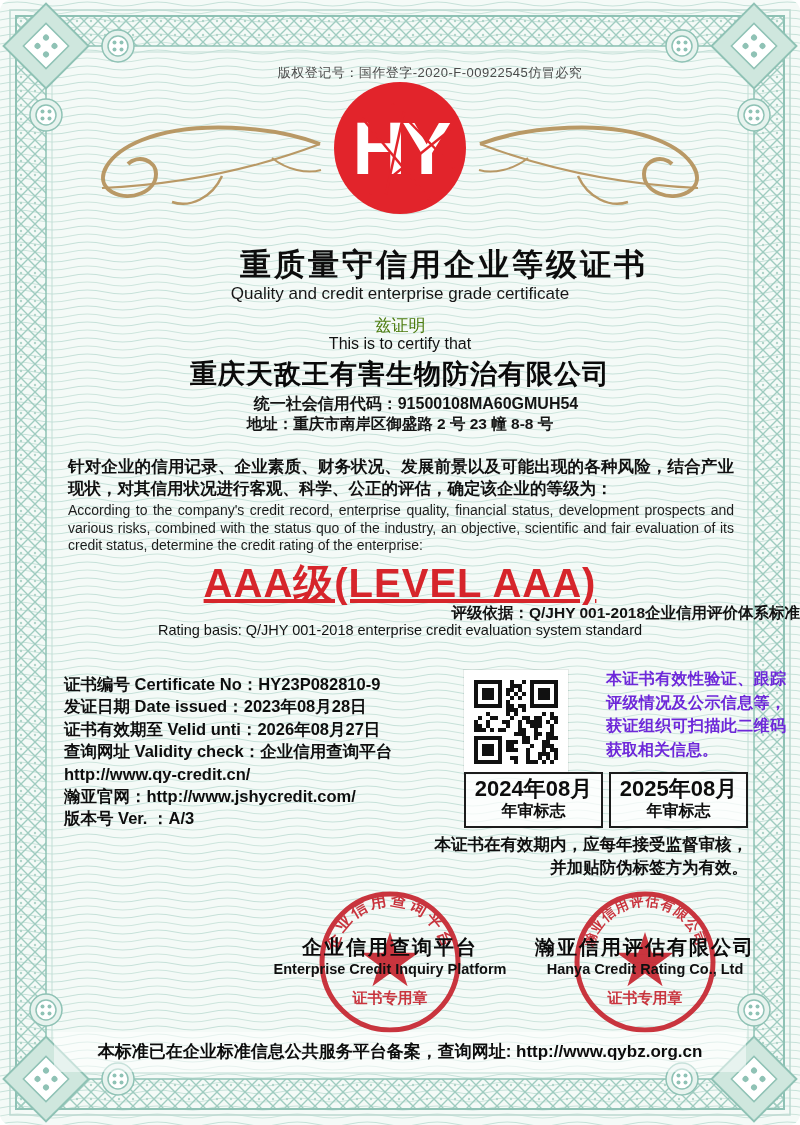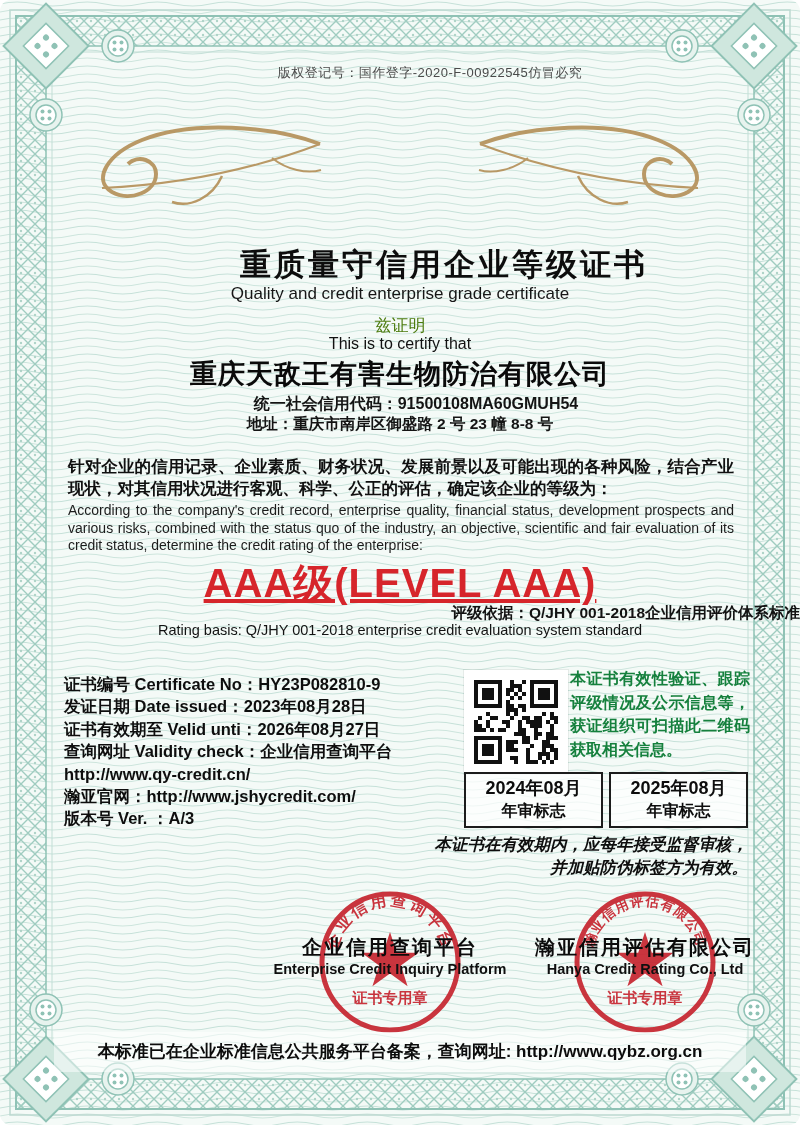--- a/index.html
+++ b/index.html
@@ -24,26 +24,26 @@
   .company-addr{top:414px;font-size:15.5px;font-weight:600;color:#141414;}
   .para{left:68px;width:666px;text-align:justify;}
   .para-zh{top:456px;font-size:16.5px;line-height:21.5px;font-weight:600;color:#101010;}
   .para-en{top:502px;font-size:14px;line-height:17.5px;color:#1c1c1c;}
   .grade{top:556px;font-size:40px;font-weight:900;letter-spacing:1px;}
   .basis-zh{top:603px;font-size:15.5px;font-weight:600;color:#131313;text-align:right;}
   .basis-en{top:622px;font-size:14.5px;color:#131313;}
   .details{left:64px;top:673px;width:390px;}
   .details div{font-size:16.5px;line-height:22.4px;color:#0e0e0e;font-weight:600;white-space:nowrap;}
   .qr-panel{left:464px;top:670px;width:104px;height:104px;background:#fff;box-shadow:0 0 0 1px rgba(0,0,0,.06);}
-  .qr-note{left:570px;top:667px;width:180px;font-size:16px;line-height:23.5px;text-align:justify;font-weight:600;color:#15803d;}
+  .qr-note{left:570px;top:667px;width:180px;font-size:16px;line-height:23.5px;text-align:justify;font-weight:600;color:#6d28d9;padding-left:36px;}
   .marks-row{left:464px;top:772px;width:284px;display:flex;gap:6px;}
   .mark-box{flex:1;border:2px solid #1c1c1c;background:rgba(255,255,255,.72);text-align:center;padding:3px 0 4px;}
-  .mark-box .d{font-size:18px;line-height:23px;color:#0d0d0d;font-weight:600;}
+  .mark-box .d{font-size:22px;line-height:23px;color:#0d0d0d;font-weight:600;}
   .mark-box .l{font-size:16px;line-height:22px;color:#0d0d0d;font-weight:600;}
-  .validity-note{left:400px;top:833px;width:348px;text-align:right;font-size:16.5px;line-height:23px;font-weight:600;color:#0e0e0e;font-style:italic;}
+  .validity-note{left:400px;top:833px;width:348px;text-align:right;font-size:16.5px;line-height:23px;font-weight:600;color:#0e0e0e;}
   .seal{width:160px;height:160px;opacity:.9;}
   .seal-left{left:310px;top:882px;}
   .seal-right{left:565px;top:882px;}
   .sig-zh{font-size:20px;font-weight:700;color:#0b0b0b;letter-spacing:2px;text-align:center;width:320px;top:934px;}
   .sig-en{font-size:14.5px;font-weight:600;color:#0f0f0f;text-align:center;width:320px;top:961px;}
   .sig1{left:230px;} .sig2{left:485px;}
   .footer-band{left:54px;top:1032px;width:692px;height:40px;background:rgba(255,255,255,.5);}
   .footer{top:1040px;font-size:17px;font-weight:600;color:#0c0c0c;}
 </style>
 </head>
@@ -186,20 +186,32 @@
   </svg>
   <svg class="abs flourish right" viewBox="0 0 250 100">
     <g fill="none" stroke="#b5915a">
       <path d="M248 26 C 200 8, 120 2, 70 22 C 35 36, 20 62, 40 74 C 58 84, 84 74, 84 56 C 84 42, 66 36, 56 46" stroke-width="4"></path>
       <path d="M248 26 C 190 48, 120 66, 30 70" stroke-width="2"></path>
       <path d="M150 58 C 140 80, 118 90, 100 84" stroke-width="2.5"></path>
       <path d="M200 40 C 215 52, 235 56, 249 52" stroke-width="2"></path>
     </g>
   </svg>
 
+  <div class="abs logo-wrap">
+    <svg width="132" height="132" viewBox="0 0 132 132">
+      <circle cx="66" cy="66" r="66" fill="#e2242b"></circle>
+      <text x="66" y="92" text-anchor="middle" font-family="Liberation Sans, sans-serif" font-size="74" font-weight="900" letter-spacing="-4" fill="#ffffff">HY</text>
+      <g stroke="#e2242b" stroke-width="2.5">
+        <line x1="28" y1="36" x2="96" y2="118"></line>
+        <line x1="58" y1="22" x2="120" y2="86"></line>
+        <line x1="36" y1="112" x2="116" y2="48"></line>
+        <line x1="70" y1="30" x2="52" y2="112"></line>
+      </g>
+    </svg>
+  </div>
 
   <div class="abs center txt title-zh">重质量守信用企业等级证书</div>
   <div class="abs center txt title-en">Quality and credit enterprise grade certificate</div>
   <div class="abs center txt certify-zh">兹证明</div>
   <div class="abs center txt certify-en">This is to certify that</div>
 
   <div class="abs center txt company-name">重庆天敌王有害生物防治有限公司</div>
   <div class="abs center txt company-code">统一社会信用代码：91500108MA60GMUH54</div>
   <div class="abs center txt company-addr">地址：重庆市南岸区御盛路 2 号 23 幢 8-8 号</div>
 

